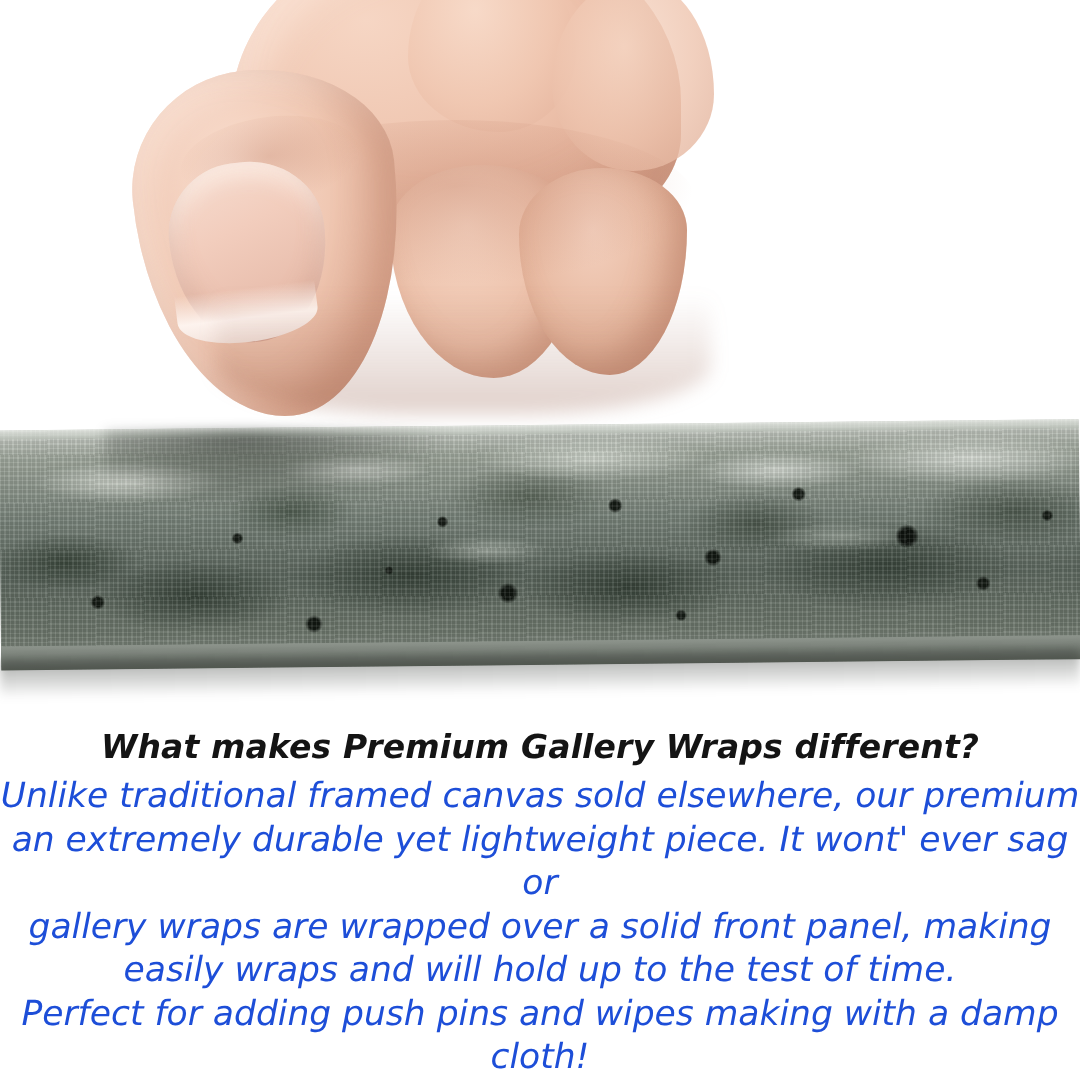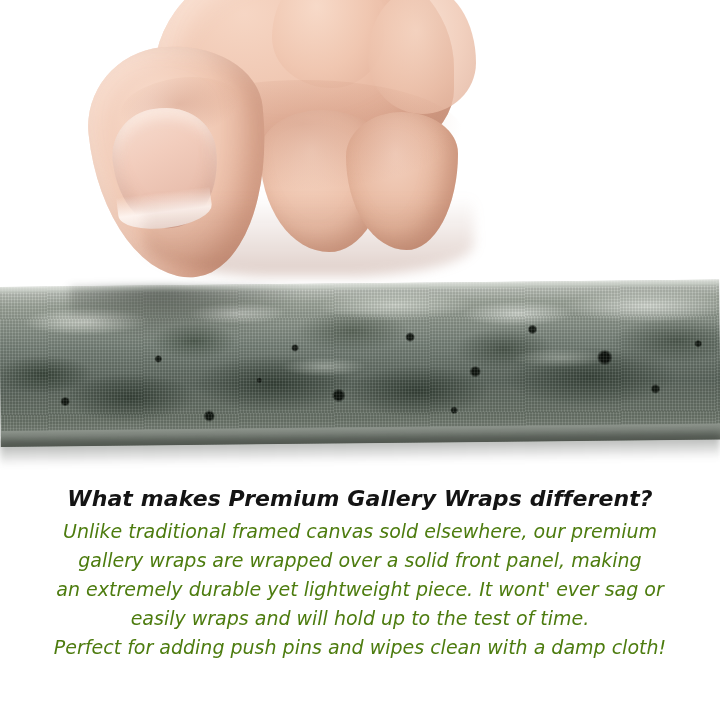--- a/index.html
+++ b/index.html
@@ -275,24 +275,24 @@
   .caption h2 {
     margin: 0 0 6px 0;
     font-size: 22px;
     font-weight: 700;
     font-style: italic;
     letter-spacing: .1px;
     color: #141414;
   }
   .caption p {
     margin: 0;
-    font-size: 19px;
+    font-size: 23px;
     line-height: 29px;
     font-style: italic;
-    color: #4d7c0f;
+    color: #1d4ed8;
   }
   .caption .line {
     display: block;
   }
 </style>
 </head>
 <body>
 
 <div class="scene">
 
@@ -324,20 +324,20 @@
 
     <div class="thumb-contact-shadow"></div>
     <div class="strip-shadow"></div>
 
   </div>
 
   <div class="caption">
     <h2>What makes Premium Gallery Wraps different?</h2>
     <p>
       <span class="line">Unlike traditional framed canvas sold elsewhere, our premium</span>
+      <span class="line">an extremely durable yet lightweight piece. It wont' ever sag or</span>
       <span class="line">gallery wraps are wrapped over a solid front panel, making</span>
-      <span class="line">an extremely durable yet lightweight piece. It wont' ever sag or</span>
       <span class="line">easily wraps and will hold up to the test of time.</span>
-      <span class="line">Perfect for adding push pins and wipes clean with a damp cloth!</span>
+      <span class="line">Perfect for adding push pins and wipes making with a damp cloth!</span>
     </p>
   </div>
 
 </div>
 
 </body></html>

